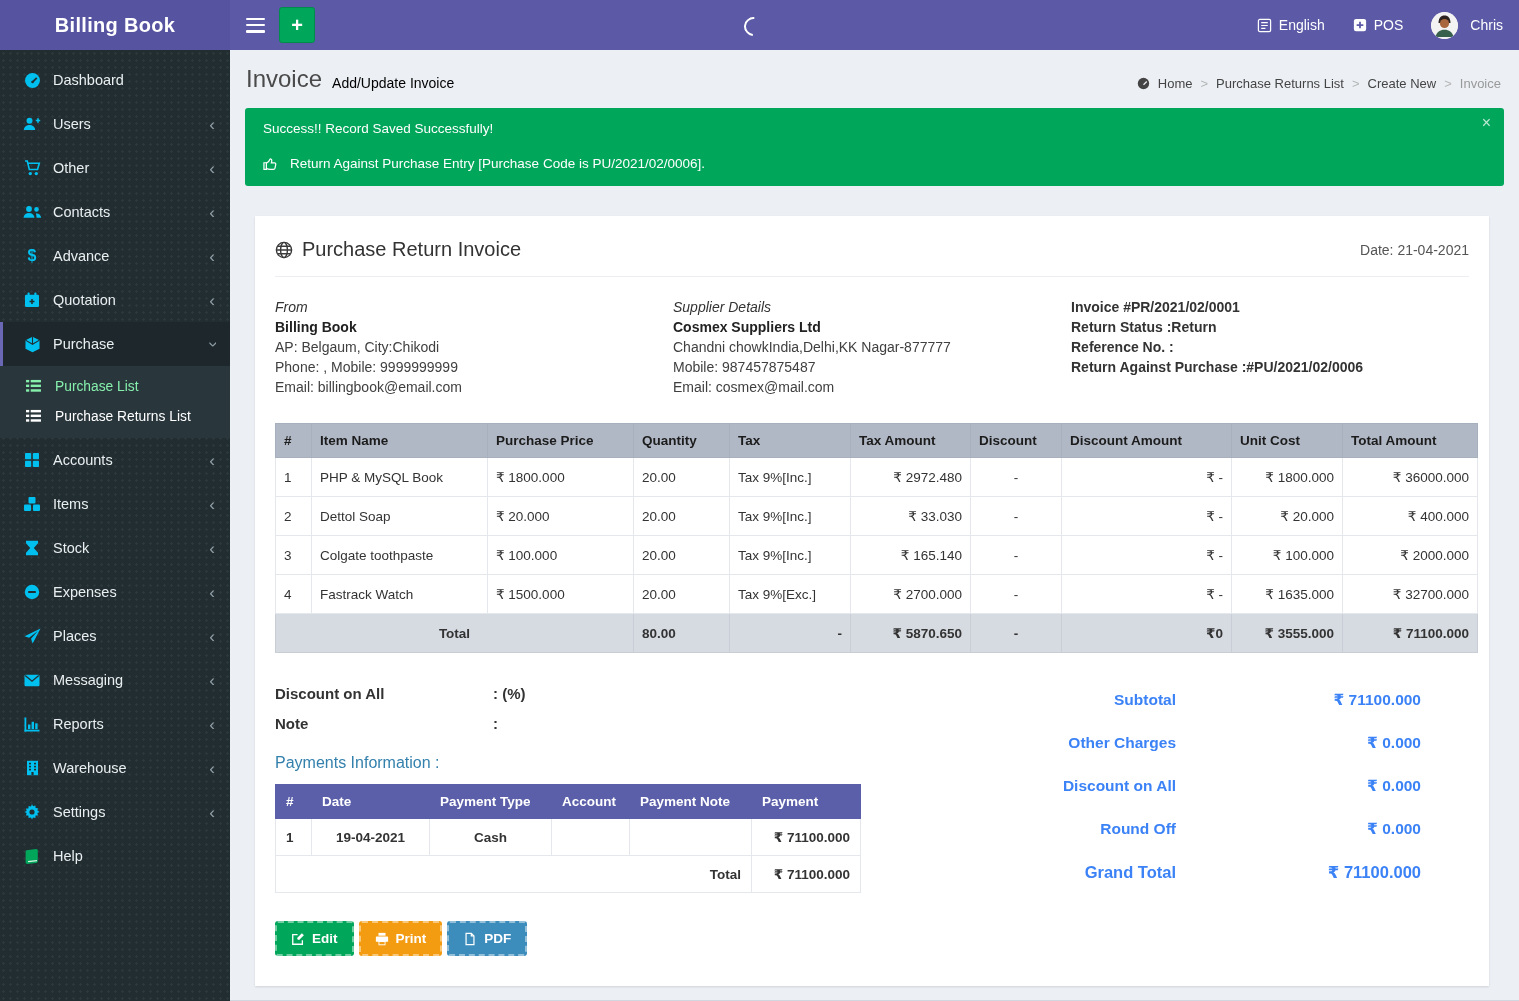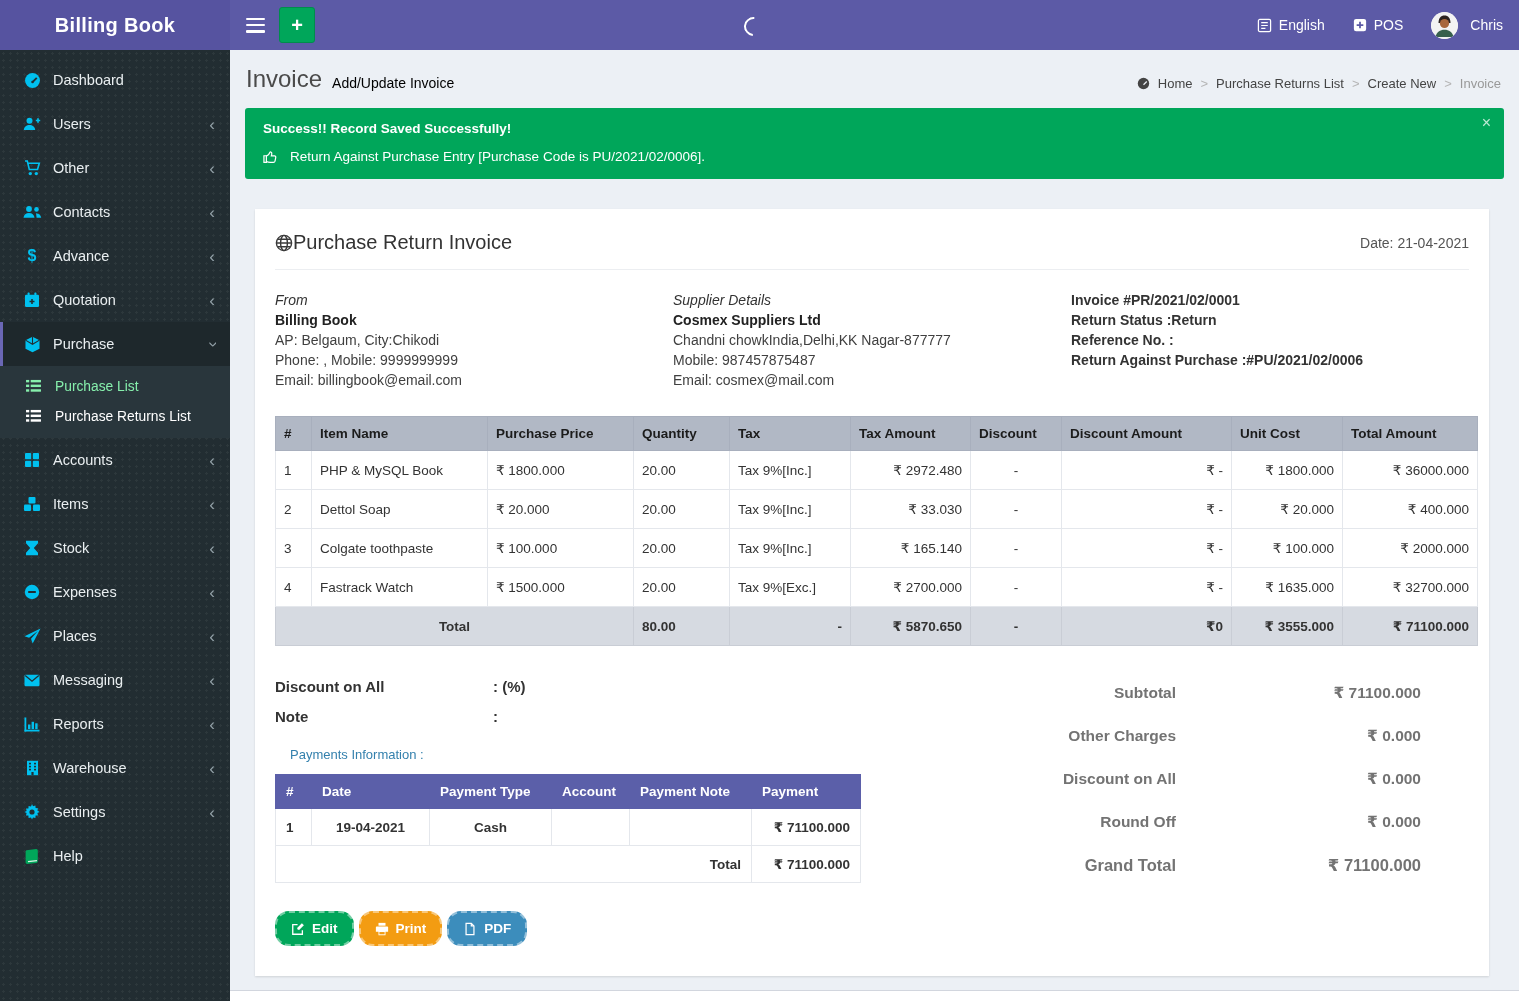--- a/index.html
+++ b/index.html
@@ -44,27 +44,27 @@
   .content{flex:1;display:flex;flex-direction:column;background:#ecf0f5;min-width:0}
   .content-header{display:flex;align-items:center;padding:15px 18px 9px 16px}
   .page-title{font-size:24px;color:#4a4a4a;font-weight:500}
   .page-subtitle{font-size:14px;color:#000000;margin-left:10px;padding-top:7px}
   .breadcrumb{margin-left:auto;display:flex;align-items:center;gap:8px;font-size:13px;color:#444;padding-top:8px}
   .crumb{cursor:pointer}
   .crumb.current{color:#999;cursor:default}
   .crumb-sep{color:#b5b5b5}
 
   .alert{margin:6px 15px 0;background:#00A65A;border-radius:3px;color:#fff;padding:13px 34px 15px 18px;position:relative}
-  .alert-title{font-weight:700;font-size:13.5px;margin-bottom:13px}
+  .alert-title{font-weight:400;font-size:13.5px;margin-bottom:20px}
   .alert-msg{font-weight:400;font-size:13.5px;display:flex;align-items:flex-end;gap:12px}
   .alert-close{position:absolute;top:7px;right:13px;color:rgba(255,255,255,.75);font-size:16px;cursor:pointer;line-height:1}
 
   .card{background:#fff;margin:30px 30px 14px 25px;padding:22px 20px 30px;box-shadow:0 1px 2px rgba(0,0,0,.12)}
   .card-head{display:flex;align-items:center}
-  .card-title{font-size:20px;color:#333;font-weight:500;display:flex;align-items:center;}
+  .card-title{font-size:20px;color:#333;font-weight:500;display:flex;align-items:center;gap:9px}
   .card-date{margin-left:auto;font-size:14px;color:#555}
   .card-hr{border:0;border-top:1px solid #eceef1;margin:15px 0 20px}
 
   .info-cols{display:flex;margin-bottom:26px}
   .info-col{flex:1;line-height:20px;font-size:14px;color:#404040;min-width:0}
   .info-heading{font-style:italic;color:#333}
   .info-name{font-weight:700;color:#222}
   .meta-line{font-weight:700;color:#333}
 
   table.items{width:100%;border-collapse:collapse;font-size:13.5px;color:#333;table-layout:fixed}
@@ -72,37 +72,37 @@
             overflow:hidden;white-space:nowrap}
   .items td{border:1px solid #e4e7ec;padding:11px 8px;background:#fff;overflow:hidden;white-space:nowrap}
   .items .r{text-align:right}
   .items .c{text-align:center}
   .items tr.total td{background:#d6dae1;font-weight:700;border-color:#c9cdd5}
 
   .below{display:flex;margin-top:32px}
   .below-left{width:605px;min-width:605px}
   .kv{display:flex;font-size:15px;font-weight:700;color:#333;margin-bottom:13px}
   .kv .k{width:218px}
-  .pay-heading{color:#3380ad;font-size:13px;margin:22px 15px 12px;font-weight:500}
+  .pay-heading{color:#3380ad;font-size:16px;margin:22px 0 12px;font-weight:500}
   table.pay{width:585px;border-collapse:collapse;font-size:13.5px;table-layout:fixed}
   .pay th{background:#5B5FA9;color:#fff;padding:9px 10px;text-align:left;border:1px solid #5B5FA9;font-weight:700;
           overflow:hidden;white-space:nowrap}
   .pay td{border:1px solid #e4e7ec;padding:10px;background:#fff;font-weight:700;color:#333;overflow:hidden;white-space:nowrap}
   .pay .c{text-align:center}
   .pay .r{text-align:right}
 
   .summary{flex:1;padding-right:48px;padding-top:6px}
-  .sum-row{display:flex;justify-content:flex-end;margin-bottom:25px;font-weight:700;color:#737373;font-size:15.5px}
+  .sum-row{display:flex;justify-content:flex-end;margin-bottom:25px;font-weight:700;color:#3b82f6;font-size:15.5px}
   .sum-label{text-align:right}
   .sum-value{width:245px;text-align:right}
   .sum-row.grand{font-size:16.5px}
 
   .actions{display:flex;gap:5px;margin-top:28px}
   .btn{display:flex;align-items:center;gap:7px;color:#fff;font-size:13.5px;font-weight:700;padding:8px 14px;
-       border-radius:14px;border:2px dashed rgba(255,255,255,.45);cursor:pointer}
+       border-radius:3px;border:2px dashed rgba(255,255,255,.45);cursor:pointer}
   .btn-edit{background:#00A65A}
   .btn-print{background:#F39C12}
   .btn-pdf{background:#3C8DBC}
 
   .footer{margin-top:auto;background:#fff;border-top:1px solid #d2d6de;padding:15px 18px;display:flex;
           justify-content:space-between;font-size:13.5px;color:#444;font-weight:700}
 </style>
 </head>
 <body>
 

